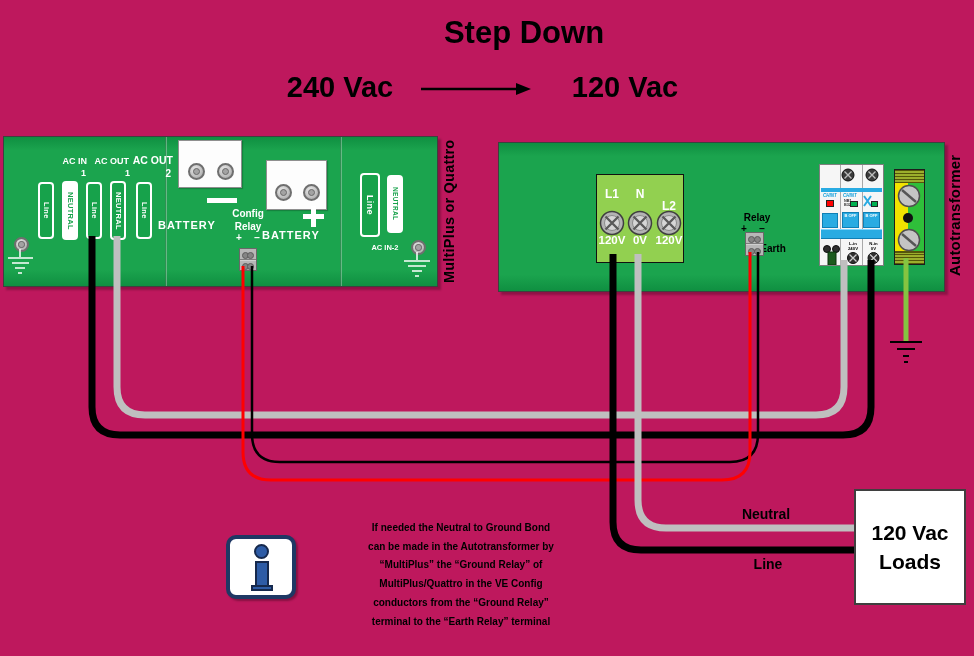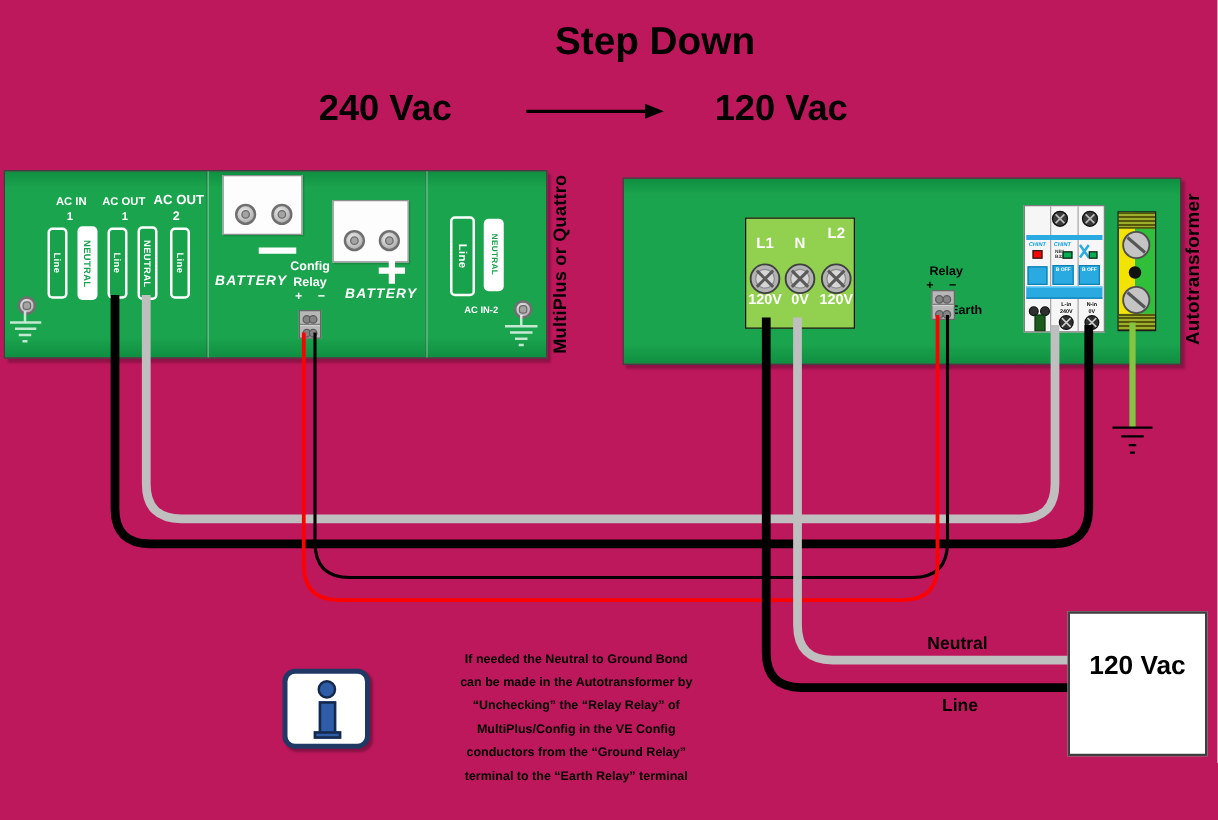--- a/index.html
+++ b/index.html
@@ -1,21 +1,21 @@
 <!DOCTYPE html>
 <html><head>
 <meta charset="utf-8">
 <style>
   html,body{margin:0;padding:0;background:#fff;}
   .canvas{position:relative;width:974px;height:656px;background:#be185d;overflow:hidden;
           font-family:"Liberation Sans",sans-serif;font-weight:bold;color:#000;}
 
   
   .title{position:absolute;left:349px;top:15px;width:350px;text-align:center;font-size:31px;}
-  .conv-from{position:absolute;left:255px;top:71px;width:170px;text-align:left;font-size:29px;}
+  .conv-from{position:absolute;left:255px;top:71px;width:170px;text-align:center;font-size:29px;}
   .conv-to{position:absolute;left:540px;top:71px;width:170px;text-align:center;font-size:29px;}
 
   
   .board{position:absolute;background:linear-gradient(180deg,#0f8f41 0%,#1ba44e 9%,#1ba44e 89%,#0f8f41 100%);
          border:1px solid #3f3f3f;box-shadow:3px 3px 2px rgba(0,0,0,0.25);}
   .board.left{left:3px;top:136px;width:433px;height:149px;}
   .board.right{left:498px;top:142px;width:445px;height:148px;}
   .divider{position:absolute;top:0;width:2px;height:100%;
            background:linear-gradient(90deg,rgba(0,0,0,.25),rgba(255,255,255,.45));}
   .d1{left:161px;}.d2{left:336px;}
@@ -34,21 +34,21 @@
   .s1{left:34px;top:45px;width:16px;height:57px;}
   .s2{left:58px;top:44px;width:16px;height:59px;}
   .s3{left:82px;top:45px;width:16px;height:57px;}
   .s4{left:106px;top:44px;width:16px;height:59px;}
   .s5{left:132px;top:45px;width:16px;height:57px;}
   .s6{left:356px;top:36px;width:20px;height:64px;}
   .s6 .strip-in{font-size:9px;}
   .s7{left:383px;top:38px;width:16px;height:58px;}
   .s7 .strip-in{font-size:6.5px;}
 
-  .grp{position:absolute;color:#fff;text-align:center;font-size:9px;width:60px;}
+  .grp{position:absolute;color:#fff;text-align:right;font-size:9px;width:60px;}
   .g1{left:23px;top:19px;}.n1{left:22px;top:31px;}
   .g2{left:65px;top:19px;}.n2{left:66px;top:31px;}
   .g3{left:109px;top:17px;font-size:10.5px;}.n3{left:107px;top:31px;font-size:10px;}
   .acin2{position:absolute;left:350px;top:106px;width:62px;text-align:center;color:#fff;font-size:7.5px;}
 
   
   .screw-round{position:absolute;border-radius:50%;border:2px solid #6f6f6f;box-sizing:border-box;
        background:radial-gradient(circle at 40% 35%, #ececec, #c2c2c2 55%, #9a9a9a);}
   .screw-round::after{content:"";position:absolute;left:22%;top:22%;width:56%;height:56%;
        border-radius:50%;background:#a3a3a3;border:1px solid #6a6a6a;box-sizing:border-box;}
@@ -58,21 +58,21 @@
   .bat-block{position:absolute;background:#fdfdfd;border:1px solid #8f8f8f;box-shadow:1px 1px 1px rgba(0,0,0,.2);}
   .bb1{left:174px;top:3px;width:62px;height:46px;}
   .bb2{left:262px;top:23px;width:59px;height:48px;}
   .bb1 .screw-round,.bb2 .screw-round{width:17px;height:17px;}
   .bb1 .k1{left:9px;top:22px;}.bb1 .k2{left:38px;top:22px;}
   .bb2 .k1{left:8px;top:23px;}.bb2 .k2{left:36px;top:23px;}
   .minus-icon{position:absolute;left:203px;top:61px;width:30px;height:5px;background:#fff;}
   .plus-icon i{position:absolute;background:#fff;display:block;}
   .plus-icon .ph{left:299px;top:77px;width:21px;height:5px;}
   .plus-icon .pv{left:307px;top:69px;width:5px;height:21px;}
-  .bat-label{position:absolute;color:#fff;font-size:11px;text-align:center;width:86px;letter-spacing:1px;font-style:italic;}
+  .bat-label{position:absolute;color:#fff;font-size:11px;text-align:left;width:86px;letter-spacing:1px;}
   .bl1{left:154px;top:82px;}
   .bl2{left:258px;top:92px;}
 
   .relay-txt{position:absolute;text-align:center;font-size:10px;}
   .gr-l1{left:203px;top:71px;width:82px;color:#fff;}
   .gr-l2{left:203px;top:84px;width:82px;color:#fff;}
   .gr-pol{left:232px;top:95px;width:24px;display:flex;justify-content:space-between;color:#fff;}
   .er-l1{left:249px;top:56px;width:50px;color:#000;margin-top:44px;}
   .er-l2{left:233px;top:69px;width:50px;color:#000;}
   .er-pol{left:242px;top:80px;width:24px;display:flex;justify-content:space-between;color:#000;}
@@ -81,21 +81,21 @@
   .rb-row{position:relative;width:100%;height:50%;border-bottom:1px solid #7d7d7d;box-sizing:border-box;}
   .rb-row:last-child{border-bottom:none;border-top:1px solid #cfcfcf;}
   .rb-screw{position:absolute;top:30%;width:5px;height:5px;border-radius:50%;background:#848484;border:1px solid #5c5c5c;}
   .rb-screw.a{left:2px;}.rb-screw.b{right:2px;}
   .grb{left:235px;top:111px;width:18px;height:23px;}
   .erb{left:246px;top:89px;width:19px;height:24px;}
 
   
   .tblock{position:absolute;left:97px;top:31px;width:88px;height:89px;background:#92d050;border:1.5px solid #111;box-sizing:border-box;}
   .tb-top,.tb-bot{position:absolute;color:#fff;text-align:center;font-size:12px;}
-  .t1{left:0;top:12px;width:30px;}.t2{left:28px;top:12px;width:30px;}.t3{left:57px;top:4px;width:30px;}
+  .t1{left:0;top:12px;width:30px;}.t2{left:28px;top:12px;width:30px;}.t3{left:57px;top:24px;width:30px;}
   .b1{left:-2px;top:59px;width:34px;font-size:11.5px;}
   .b2{left:27px;top:59px;width:32px;font-size:11.5px;}
   .b3{left:55px;top:59px;width:34px;font-size:11.5px;}
   .tb-screws{position:absolute;left:0;top:0;}
 
   
   .breaker{position:absolute;left:320px;top:21px;width:63px;height:100px;background:#f6f6f6;
            border:1px solid #7e7e7e;box-sizing:content-box;}
   .bk-div{position:absolute;top:0;width:1px;height:100%;background:#a8a8a8;}
   .bk-stripe{position:absolute;left:1px;top:23px;width:61px;height:4px;background:#29abe2;}
@@ -362,31 +362,32 @@
 
     <path d="M906,258 V342" fill="none" stroke="#85c441" stroke-width="5"></path>
 
     <g stroke="#000" stroke-width="1.8">
       <path d="M890,342 H922 M897,349 H915 M903,356 H909 M904,362 H908"></path>
     </g>
   </svg>
 
   <div class="loads-box">
     <div>120 Vac</div>
+    <div>Loads</div>
   </div>
   <div class="wlbl neutral">Neutral</div>
   <div class="wlbl line">Line</div>
 
   <div class="info-icon">
     <div class="i-dot"></div>
     <div class="i-stem"></div>
     <div class="i-foot"></div>
   </div>
   <div class="note">
     <div>If needed the Neutral to Ground Bond</div>
     <div>can be made in the Autotransformer by</div>
-    <div>“Unchecking” the “Relay Relay” of</div>
-    <div>MultiPlus/Config  in the VE Config</div>
+    <div>“MultiPlus” the “Ground Relay” of</div>
+    <div>MultiPlus/Quattro  in the VE Config</div>
     <div>conductors  from  the “Ground Relay”</div>
     <div>terminal to the “Earth Relay” terminal</div>
   </div>
 
 </div>
 
 </body></html>

